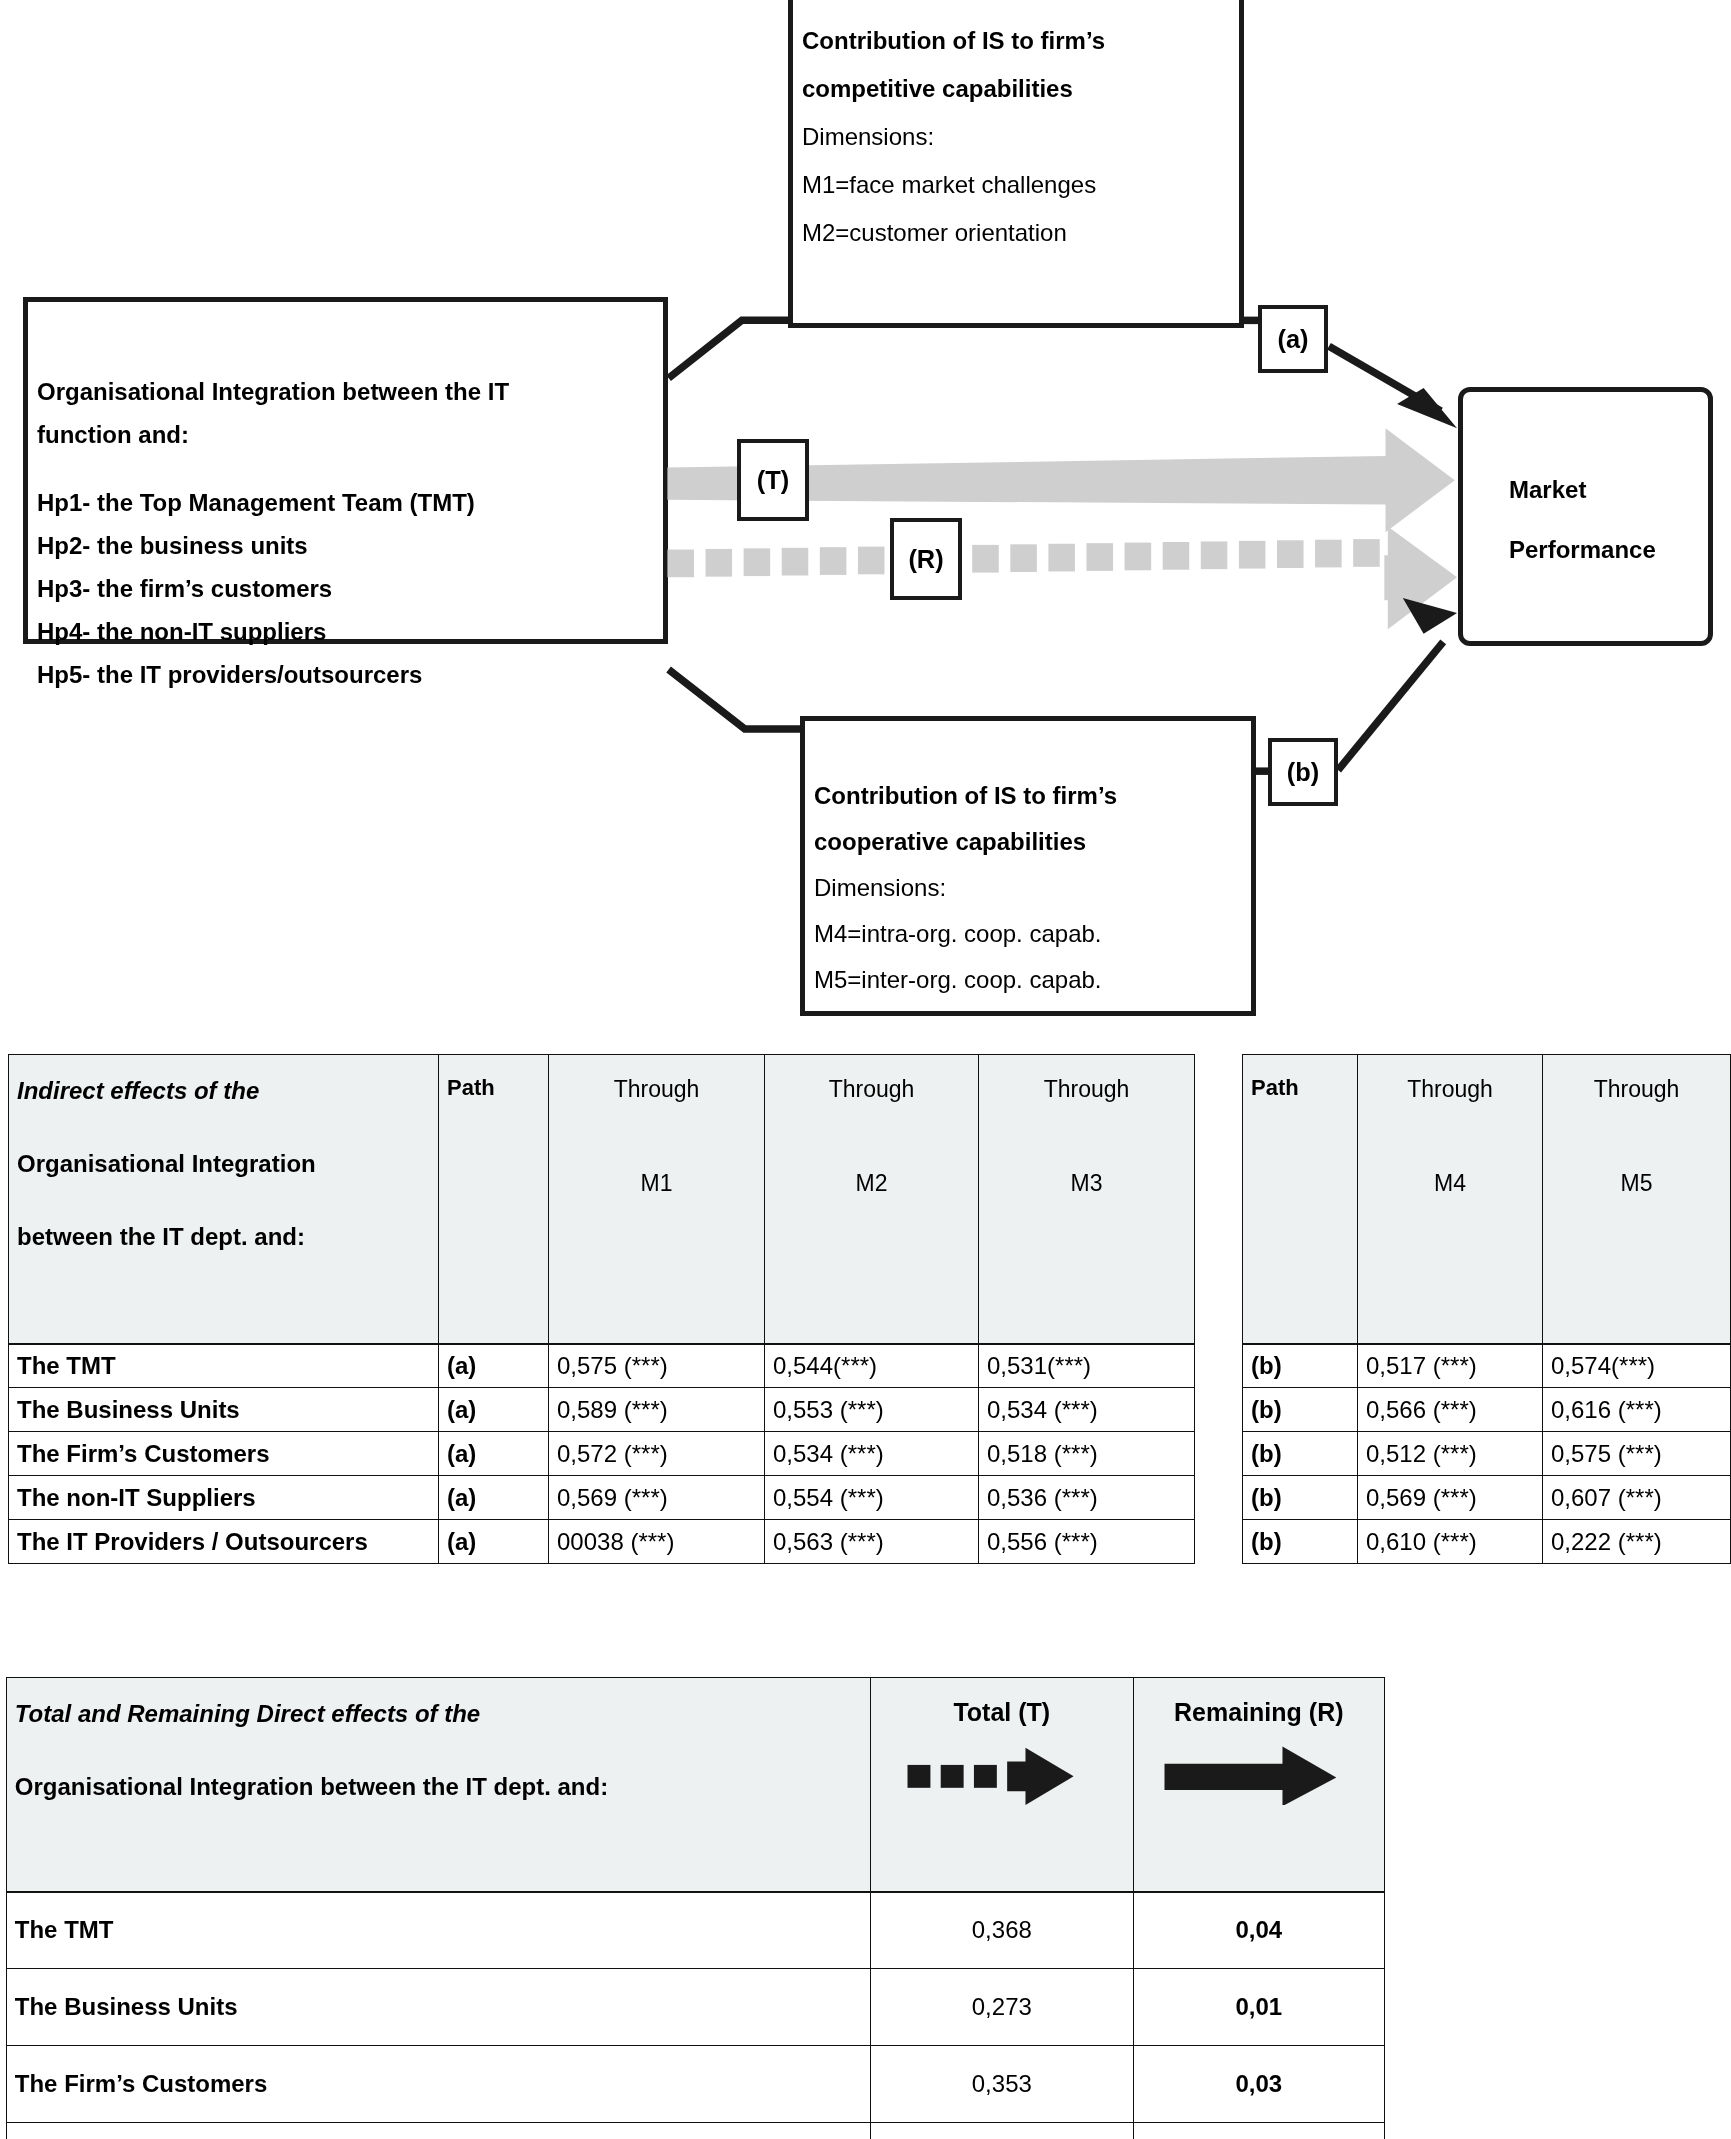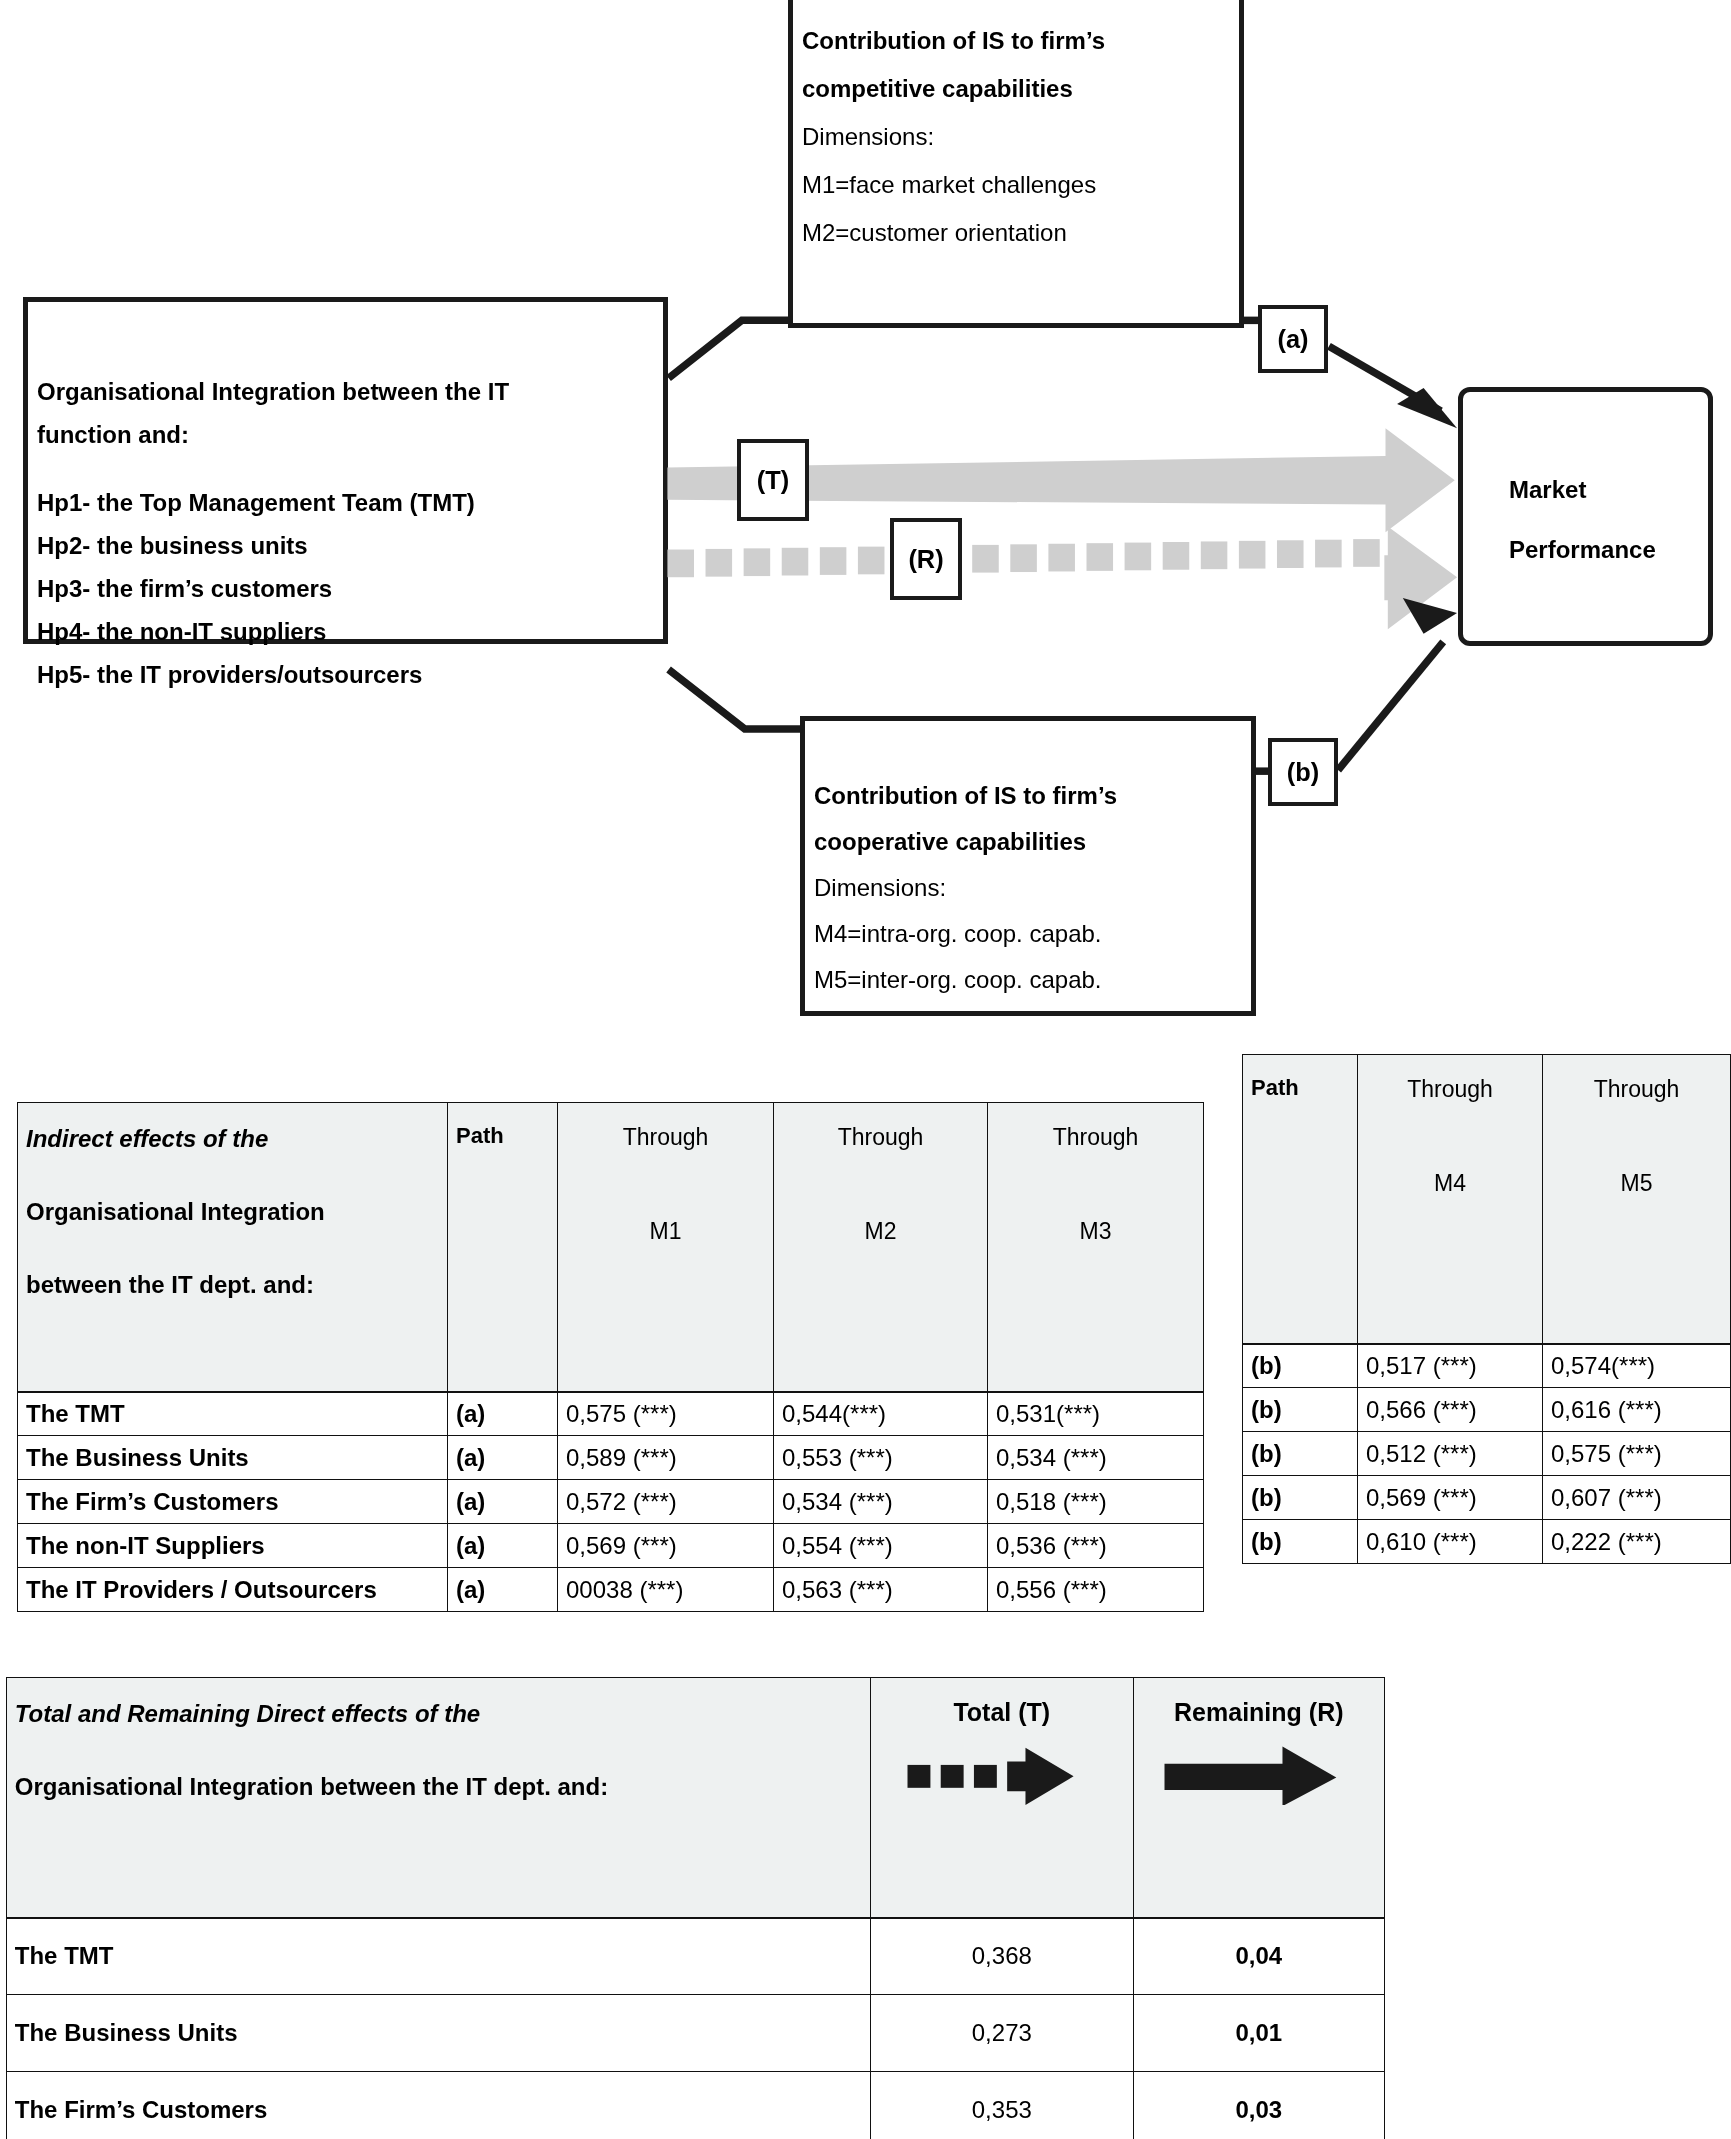--- a/index.html
+++ b/index.html
@@ -49,25 +49,25 @@
   .hd-title{font-size:24px;font-weight:bold;font-style:italic;line-height:31px;}
   .hd-sub{font-size:24px;font-weight:bold;line-height:31px;}
   .spacer{height:42px;}
   .hd-plain{font-size:23px;font-weight:normal;text-align:center;line-height:29px;}
   .hd-plain .m{display:block;margin-top:65px;}
   .hd-path{font-size:22px;font-weight:bold;}
   .rowlabel{font-size:24px;font-weight:bold;}
   .pathcell{font-size:24px;font-weight:bold;}
   .valcell{font-size:24px;text-align:left;}
 
-  #table1{left:17px;top:1054px;width:1186px;margin-top:48px;}
+  #table1{left:8px;top:1054px;width:1186px;}
   #table2{left:1242px;top:1054px;width:488px;}
   #table3{left:5.8px;top:1677px;width:1377px;}
   #table1 tbody td,#table2 tbody td,#table3 tbody td{height:44px;}
-  #table3 .hdrcell{height:240px;}
+  #table3 .hdrcell{height:214px;}
   #table3 tbody td{height:77px;}
   #table3 .hd-plain2{font-size:25px;font-weight:bold;text-align:center;}
   #table3 .valcell{text-align:center;font-size:24px;}
   #table3 .valcell.bold{font-weight:bold;}
   .arrowicon{display:block;margin:15px auto 0;}
 </style>
 </head>
 <body>
 
 <div id="diagram">

